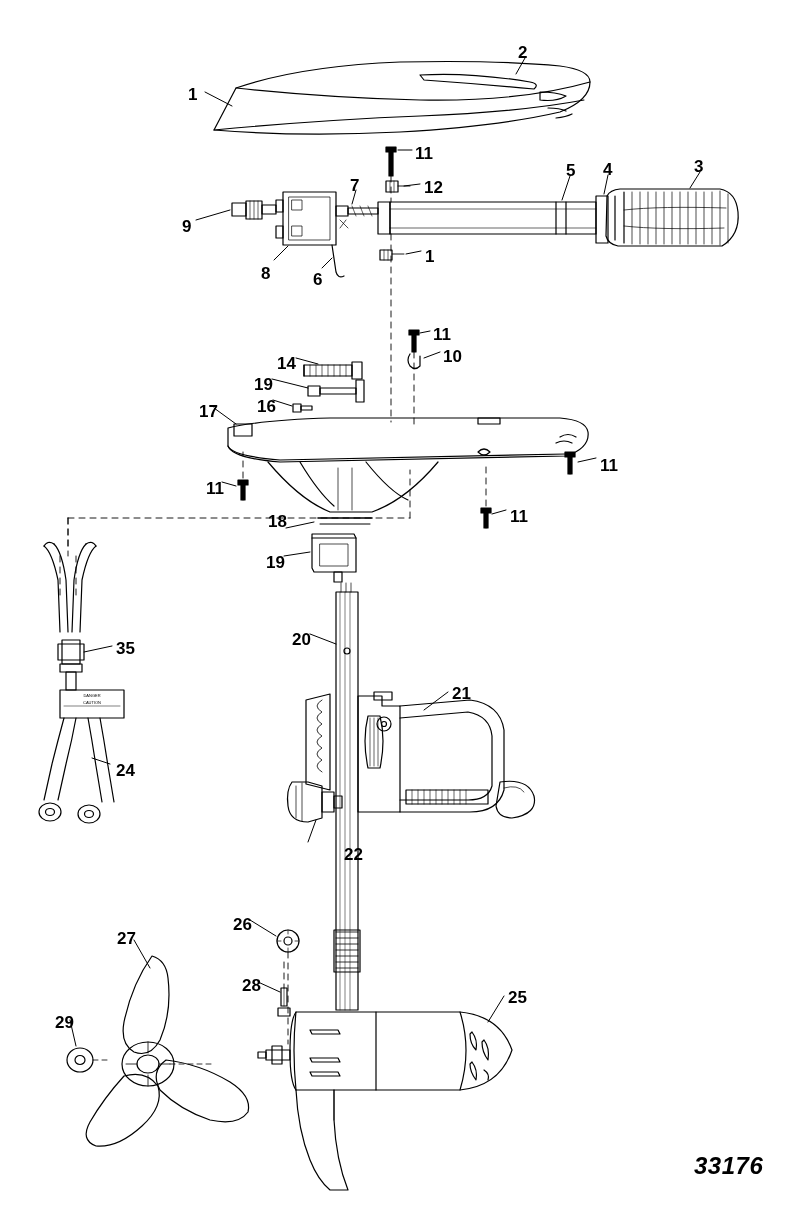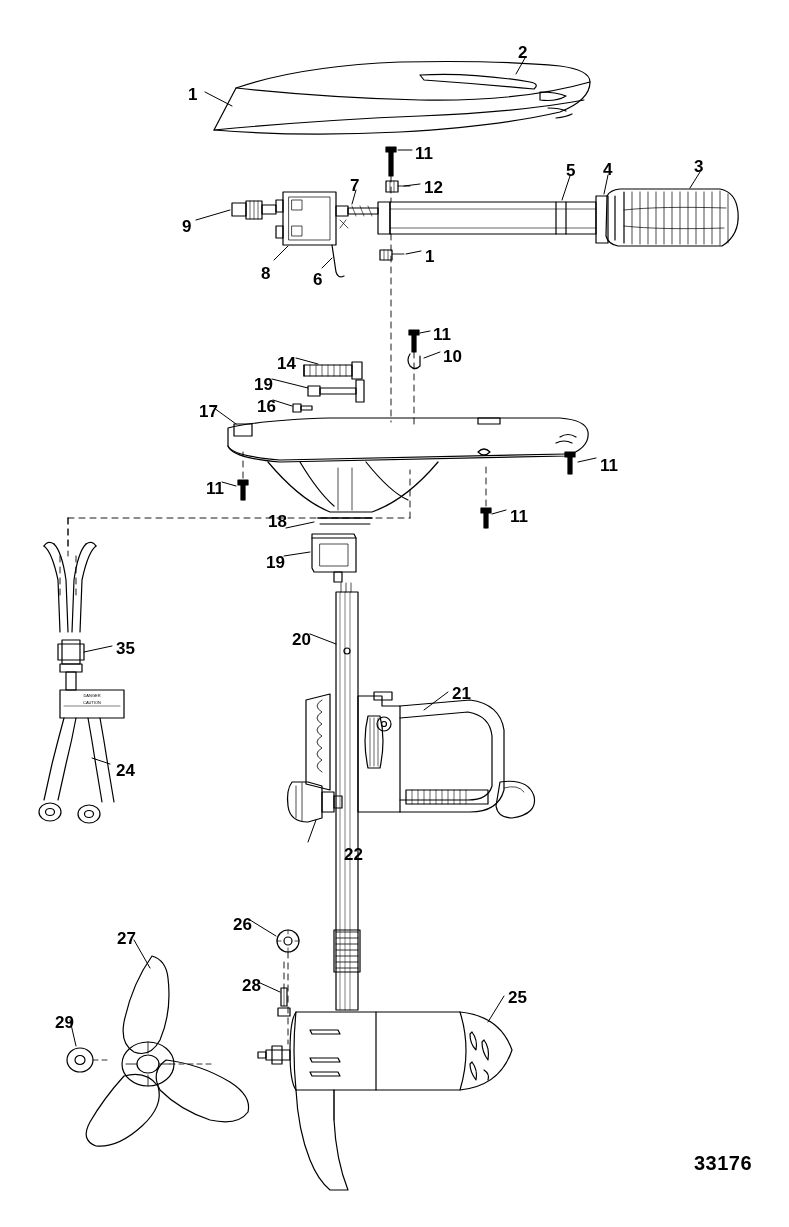--- a/index.html
+++ b/index.html
@@ -29,24 +29,25 @@
     font-family: "Liberation Sans", sans-serif;
     font-size: 17px;
     font-weight: bold;
     color: #000000;
     line-height: 1;
     white-space: nowrap;
   }
   .partnum {
     position: absolute;
     font-family: "Liberation Sans", sans-serif;
-    font-size: 20px;
+    font-size: 24px;
     font-weight: bold;
     letter-spacing: 0.5px;
     color: #000000;
+    font-style: italic;
   }
   .tinytext {
     position: absolute;
     font-family: "Liberation Sans", sans-serif;
     font-size: 4px;
     color: #000000;
     line-height: 1.25;
     text-align: center;
     white-space: nowrap;
   }

